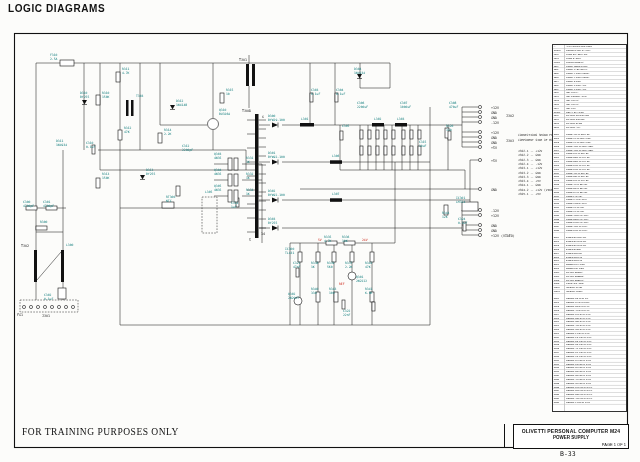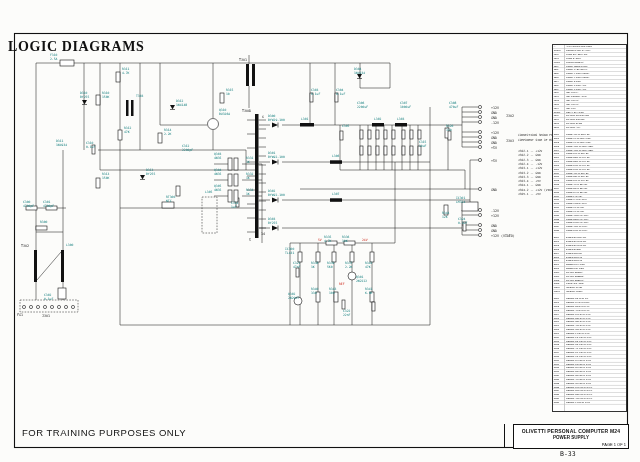--- a/index.html
+++ b/index.html
@@ -1,18 +1,18 @@
 <!DOCTYPE html>
 <html><head>
 <meta charset="utf-8">
 <style>
   html,body{margin:0;padding:0;}
   body{width:640px;height:462px;position:relative;background:#fcfcfa;font-family:"Liberation Sans",sans-serif;overflow:hidden;}
-  .hdr{position:absolute;top:3px;left:8px;font-family:Liberation Serif, serif;font-weight:bold;font-size:14px;letter-spacing:0.6px;color:#111;margin-top:36px;}
-  .footer{position:absolute;top:427px;left:22px;font-family:Liberation Sans, sans-serif;font-size:9.5px;letter-spacing:0.5px;color:#111;}
+  .hdr{position:absolute;top:3px;left:8px;font-family:Liberation Sans, sans-serif;font-weight:bold;font-size:10px;letter-spacing:0.6px;color:#111;}
+  .footer{position:absolute;top:427px;left:22px;font-family:Liberation Serif, serif;font-size:9.5px;letter-spacing:0.5px;color:#111;}
   .pageref{position:absolute;top:450px;left:560px;width:68px;font-family:"DejaVu Sans Mono",monospace;font-size:6.5px;color:#111;}
   svg.sch{position:absolute;left:0;top:0;}
   
   .ptable{position:absolute;left:552px;top:44px;width:73px;height:366px;border:1px solid #333;background:#fff;overflow:hidden;}
   .ptable-inner{width:219px;transform:scale(0.3333);transform-origin:0 0;font-size:6.8px;color:#111;}
   .prow{display:flex;height:10.5px;line-height:10.6px;border-bottom:0.8px solid #9a9a9a;}
   .prow.gap{border-bottom:none;}
   .prow.tail{border-bottom:none;}
   .pref{width:33px;flex:0 0 33px;border-right:0.8px solid #666;padding-left:2px;white-space:nowrap;overflow:hidden;}
   .pdesc{padding-left:3px;white-space:nowrap;overflow:hidden;}

